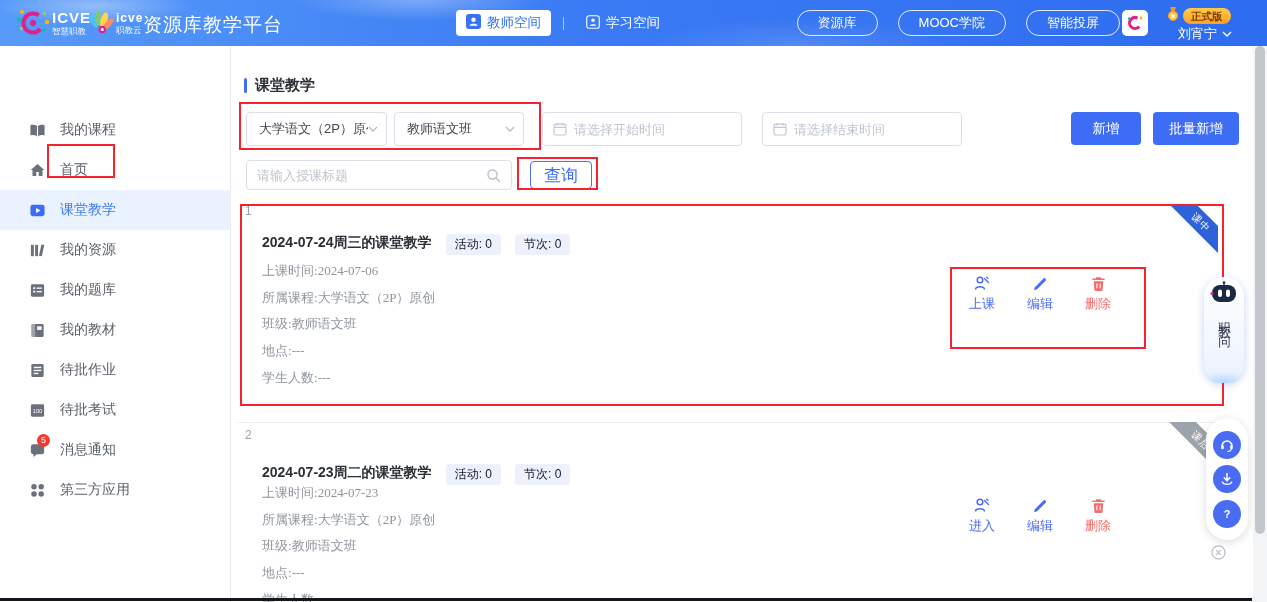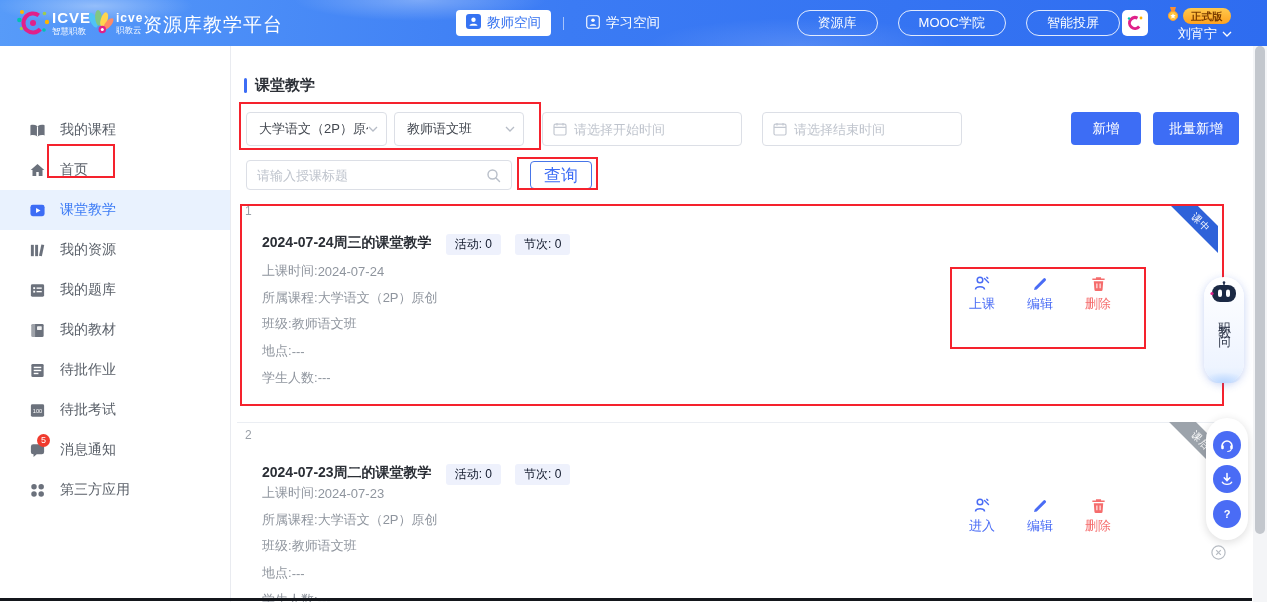--- a/index.html
+++ b/index.html
@@ -68,21 +68,21 @@
 
   
   .card { position:absolute; left:0; width:1022px; }
   .card-idx { position:absolute; left:14px; font-size:12px; color:#9aa0a8; }
   .title-row { position:absolute; left:31px; top:38px; display:flex; align-items:flex-start; gap:14px; }
   .card-title { font-size:14px; font-weight:bold; color:#2b2f36; white-space:nowrap; }
   .badge { height:21px; line-height:21px; padding:0 9px; border-radius:3px; background:#eef1fc; color:#0f172a;
     font-size:12px; white-space:nowrap; }
   .blbl::after { content:": "; }
   .fields { position:absolute; left:31px; }
-  .frow { height:26.6px; display:flex; align-items:center; font-size:13px; color:#8f959e; white-space:nowrap; }
+  .frow { height:26.6px; display:flex; align-items:center; font-size:13px; color:#8f959e; white-space:nowrap;font-family:Liberation Serif, serif; }
   .flabel::after { content:": "; }
   .actions { position:absolute; left:722px; display:flex; gap:0; }
   .action { width:58px; display:flex; flex-direction:column; align-items:center; gap:3px; cursor:pointer; }
   .aicon { height:18px; display:flex; align-items:center; justify-content:center; }
   .albl { font-size:13px; }
   .c-blue { color:#4a6cf5; }
   .c-red { color:#f56c6c; }
 
   .ribbon-wrap { position:absolute; width:52px; height:52px; overflow:hidden; z-index:5; }
   .ribbon { position:absolute; top:9px; right:-21px; width:76px; transform:rotate(45deg); text-align:center;
@@ -358,21 +358,21 @@
     <section class="card" style="top:150px; height:226px;">
       <span class="card-idx" style="top:8px;">1</span>
       <div class="title-row">
         <span class="card-title">2024-07-24周三的课堂教学</span>
         <span class="badge"><span class="blbl">活动</span><span>0</span></span>
         <span class="badge"><span class="blbl">节次</span><span>0</span></span>
       </div>
       <div class="fields" style="top:62px;">
         <div class="frow">
             <span class="flabel">上课时间</span>
-            <span>2024-07-24</span>
+            <span>2024-07-06</span>
           </div>
         <div class="frow">
             <span class="flabel">所属课程</span>
             <span>大学语文（2P）原创</span>
           </div>
         <div class="frow">
             <span class="flabel">班级</span>
             <span>教师语文班</span>
           </div>
         <div class="frow">

